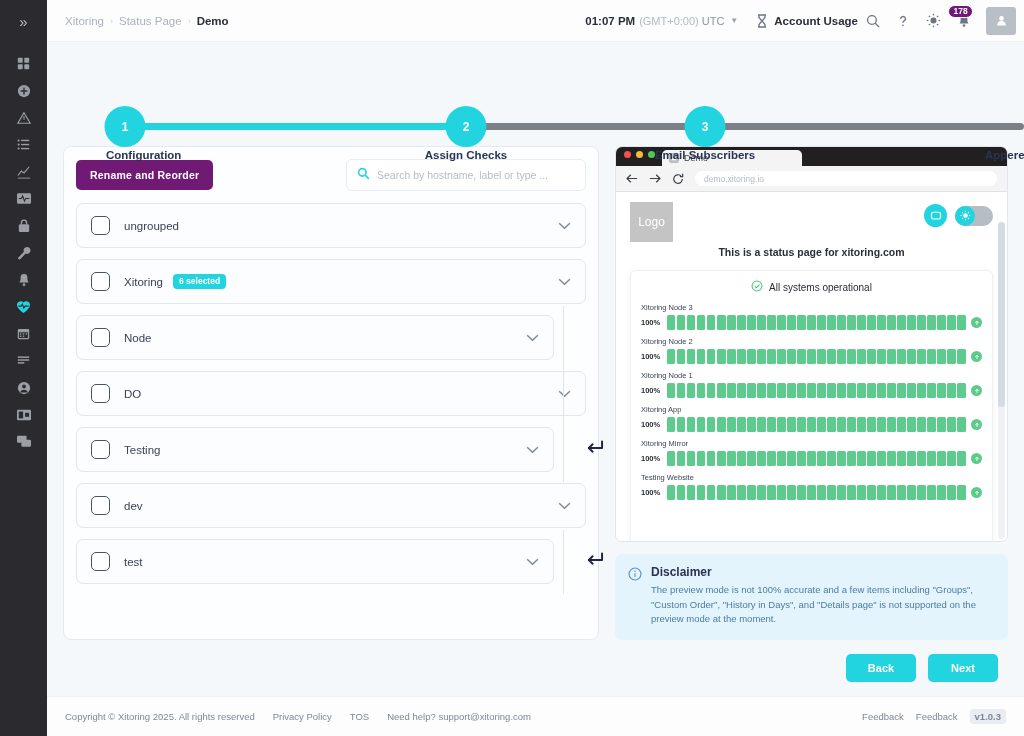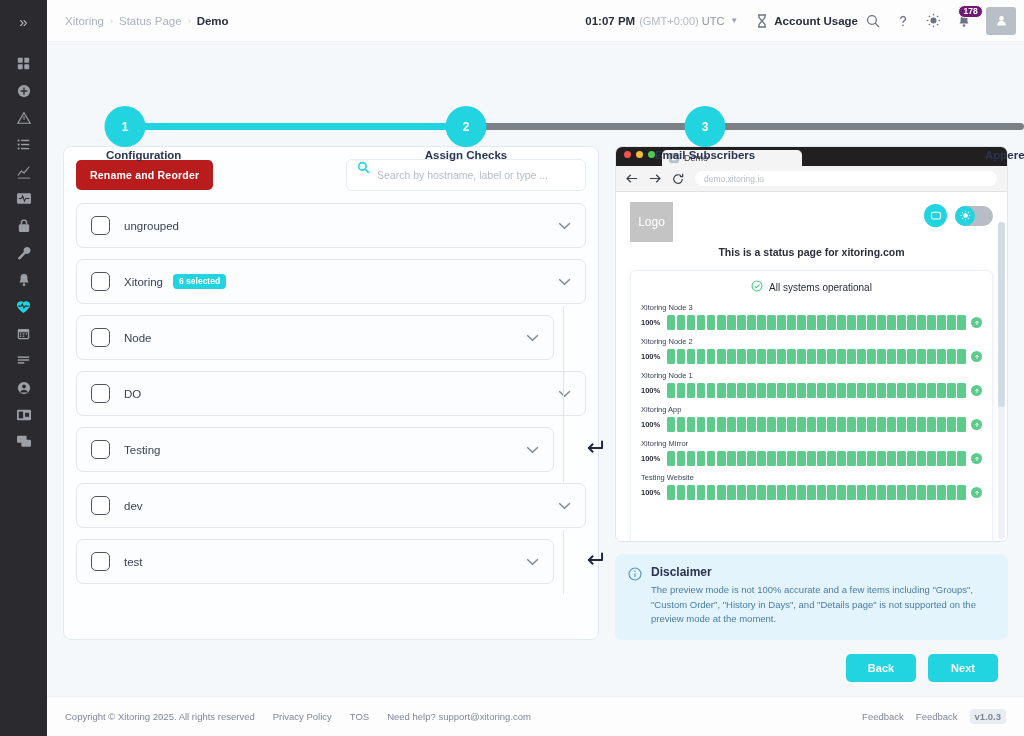--- a/index.html
+++ b/index.html
@@ -41,21 +41,21 @@
   .top-right { margin-left: auto; display: flex; align-items: center; gap: 0; }
   .clock { font-size: 11.5px; color: #2a2e3a; font-weight: bold; }
   .tzone { font-size: 11px; color: #b3bac4; margin-left: 4px; }
   .tzutc { font-size: 11px; color: #8d95a1; margin-left: 3px; }
   .caret-dn { color: #9aa2ae; font-size: 8px; margin-left: 6px; cursor: pointer; }
   .acct { display: flex; align-items: center; gap: 6px; margin-left: 18px; cursor: pointer; }
   .acct-lbl { font-size: 11.5px; color: #2a2e3a; font-weight: bold; }
   .tb-ico { width: 30px; height: 30px; display: flex; align-items: center; justify-content: center; color: #6d7583; cursor: pointer; }
   .bell-wrap { position: relative; width: 32px; height: 30px; display: flex; align-items: center; justify-content: center; cursor: pointer; }
   .badge {
-    position: absolute; top: -1px; left: 10px; background: #701a75; color: #fff;
+    position: absolute; top: -1px; left: 0; background: #701a75; color: #fff;
     font-size: 8.5px; font-weight: bold; border-radius: 9px; padding: 1.5px 4.5px; line-height: 1;
     border: 1.5px solid #fff;
   }
   .avatar-btn {
     width: 30px; height: 28px; background: #b9bfc7; border-radius: 3px;
     display: flex; align-items: center; justify-content: center; color: #fff; margin-left: 6px; cursor: pointer;
   }
 
   
   .stepper { height: 90px; position: relative; flex: 0 0 90px; background: #f4f8fb; }
@@ -65,22 +65,22 @@
           background: #22d3e0; color: #fff; font-size: 12px; font-weight: bold;
           display: flex; align-items: center; justify-content: center; transform: translateX(-50%); cursor: pointer; }
   .node-lbl { position: absolute; top: 107px; font-size: 11.5px; font-weight: bold; color: #2a3350; white-space: nowrap; transform: translateX(-50%); }
 
   
   .body { flex: 1; display: flex; gap: 16px; padding: 14px 16px 0 16px; min-height: 0; }
 
   
   .lcard { width: 536px; flex: 0 0 536px; background: #fdfeff; border: 1px solid #e4eaf1; border-radius: 8px; padding: 12px 12px 10px 12px; display: flex; flex-direction: column; }
   .lcard-head { display: flex; align-items: center; gap: 10px; margin-bottom: 12px; }
-  .btn-reorder { background: #b91c1c; color: #fff; font-size: 10.5px; font-weight: bold; border: none; border-radius: 5px; padding: 9px 14px; cursor: pointer; letter-spacing: .2px; }
-  .searchbox { margin-left: auto; width: 240px; height: 32px; border: 1px solid #e7ecf2; border-radius: 6px; background: #fff; display: flex; gap: 7px; padding: 0 10px; }
+  .btn-reorder { background: #701a75; color: #fff; font-size: 10.5px; font-weight: bold; border: none; border-radius: 5px; padding: 9px 14px; cursor: pointer; letter-spacing: .2px; }
+  .searchbox { margin-left: auto; width: 240px; height: 32px; border: 1px solid #e7ecf2; border-radius: 6px; background: #fff; display: flex; align-items: center; gap: 7px; padding: 0 10px; }
   .searchbox svg { color: #22d3e0; flex: 0 0 auto; }
   .searchbox input { border: none; outline: none; font-size: 10.5px; color: #8d95a1; font-family: inherit; width: 100%; background: transparent; }
   .searchbox input::placeholder { color: #b6bdc7; }
 
   .rows { display: flex; flex-direction: column; }
   .rowwrap { position: relative; display: flex; align-items: stretch; }
   .grow { height: 45px; border: 1px solid #e2e7ee; border-radius: 7px; background: #fbfdfe;
           display: flex; align-items: center; padding: 0 14px; margin-bottom: 11px; cursor: pointer; }
   .grow.full { width: 522px; }
   .grow.indent { width: 478px; }

